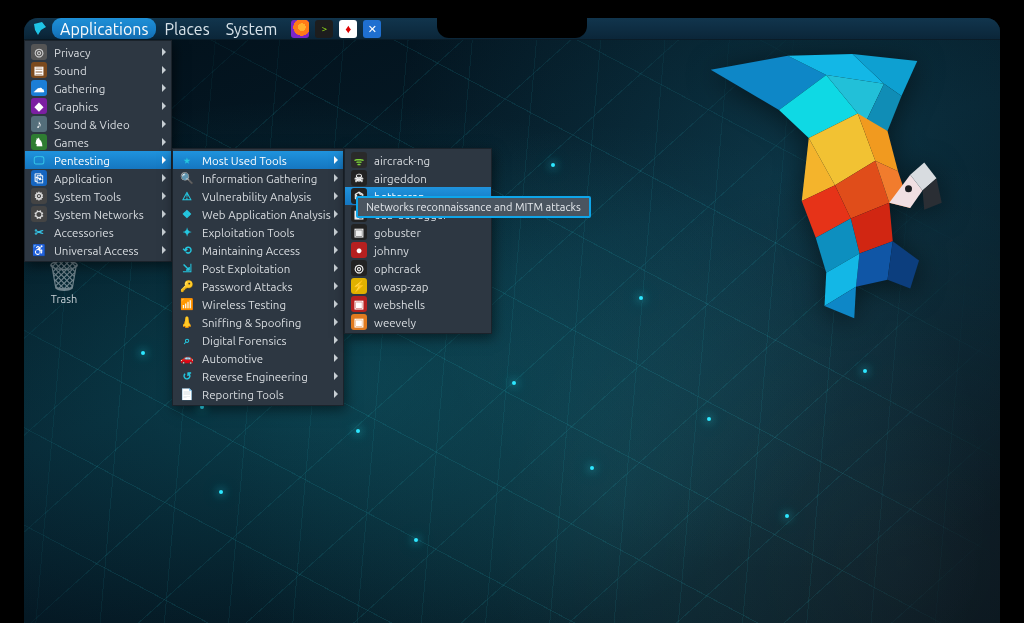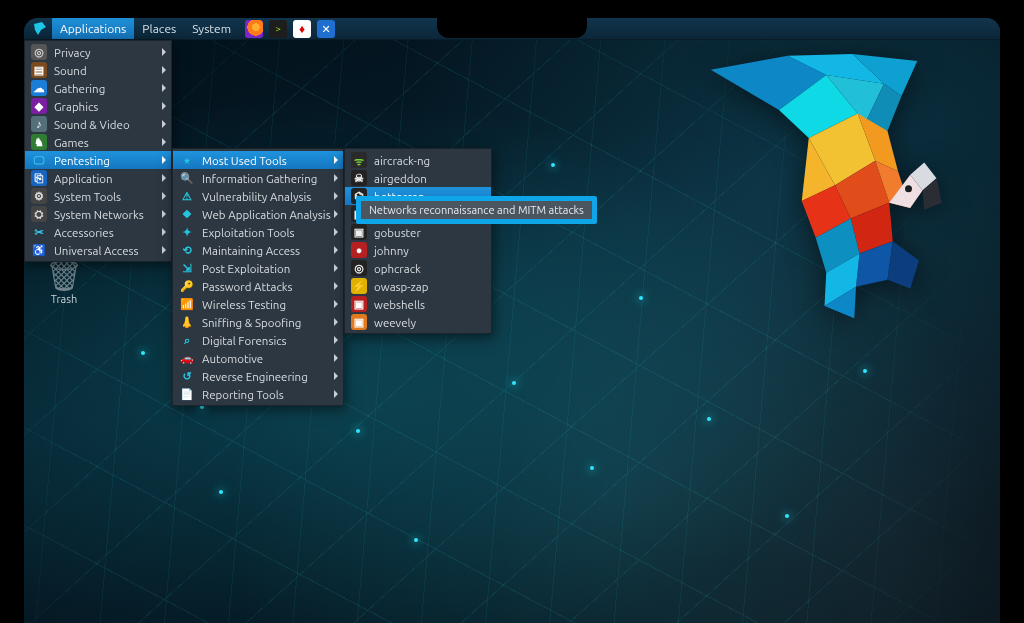--- a/index.html
+++ b/index.html
@@ -57,23 +57,24 @@
     position: absolute; top: 0; left: 0; right: 0; height: 22px;
     background: linear-gradient(#11354d, #0b2639);
     border-bottom: 1px solid #0a1c28;
     display: flex; align-items: center;
     z-index: 20;
     padding-left: 4px;
   }
   .panel-item {
     display: flex; align-items: center; gap: 5px;
     height: 100%; padding: 0 8px;
-    font-size: 12px;
+    font-size: 16px;
     color: #d8e3ea;
     cursor: default;
+    border-radius: 9px;
   }
   .panel-item.active {
     background: linear-gradient(#1e8fd6, #1474bd);
     color: #fff;
   }
   .panel-launchers { display: flex; align-items: center; gap: 6px; margin-left: 6px; }
   .launcher { width: 18px; height: 18px; border-radius: 3px; display:flex;align-items:center;justify-content:center; }
 
   .desktop-icon { position: absolute; left: 10px; top: 240px; width: 60px; text-align: center; color:#c7d0d6; font-size:11px; z-index:12 }
   .desktop-icon .glyph { font-size: 30px; display:block; opacity:.55; }
@@ -107,21 +108,21 @@
   .menu-item .mi-arrow {
     position: absolute; right: 5px; top: 50%; transform: translateY(-50%);
     border-left: 4px solid #c8cfd4; border-top: 4px solid transparent; border-bottom: 4px solid transparent;
   }
   .menu-item.highlight { background: linear-gradient(#1f93dd, #1576c0); color: #fff; }
   .menu-item.highlight .mi-arrow { border-left-color: #fff; }
 
   .tooltip {
     position: absolute;
     background: #4a5560;
-    border: 5px solid #0ea5e9;
+    border: 2px solid #0ea5e9;
     color: #e6eaee;
     font-size: 11px;
     padding: 3px 8px;
     border-radius: 2px;
     white-space: nowrap;
     z-index: 40;
   }
 
   
   .chip { border-radius: 3px; }

